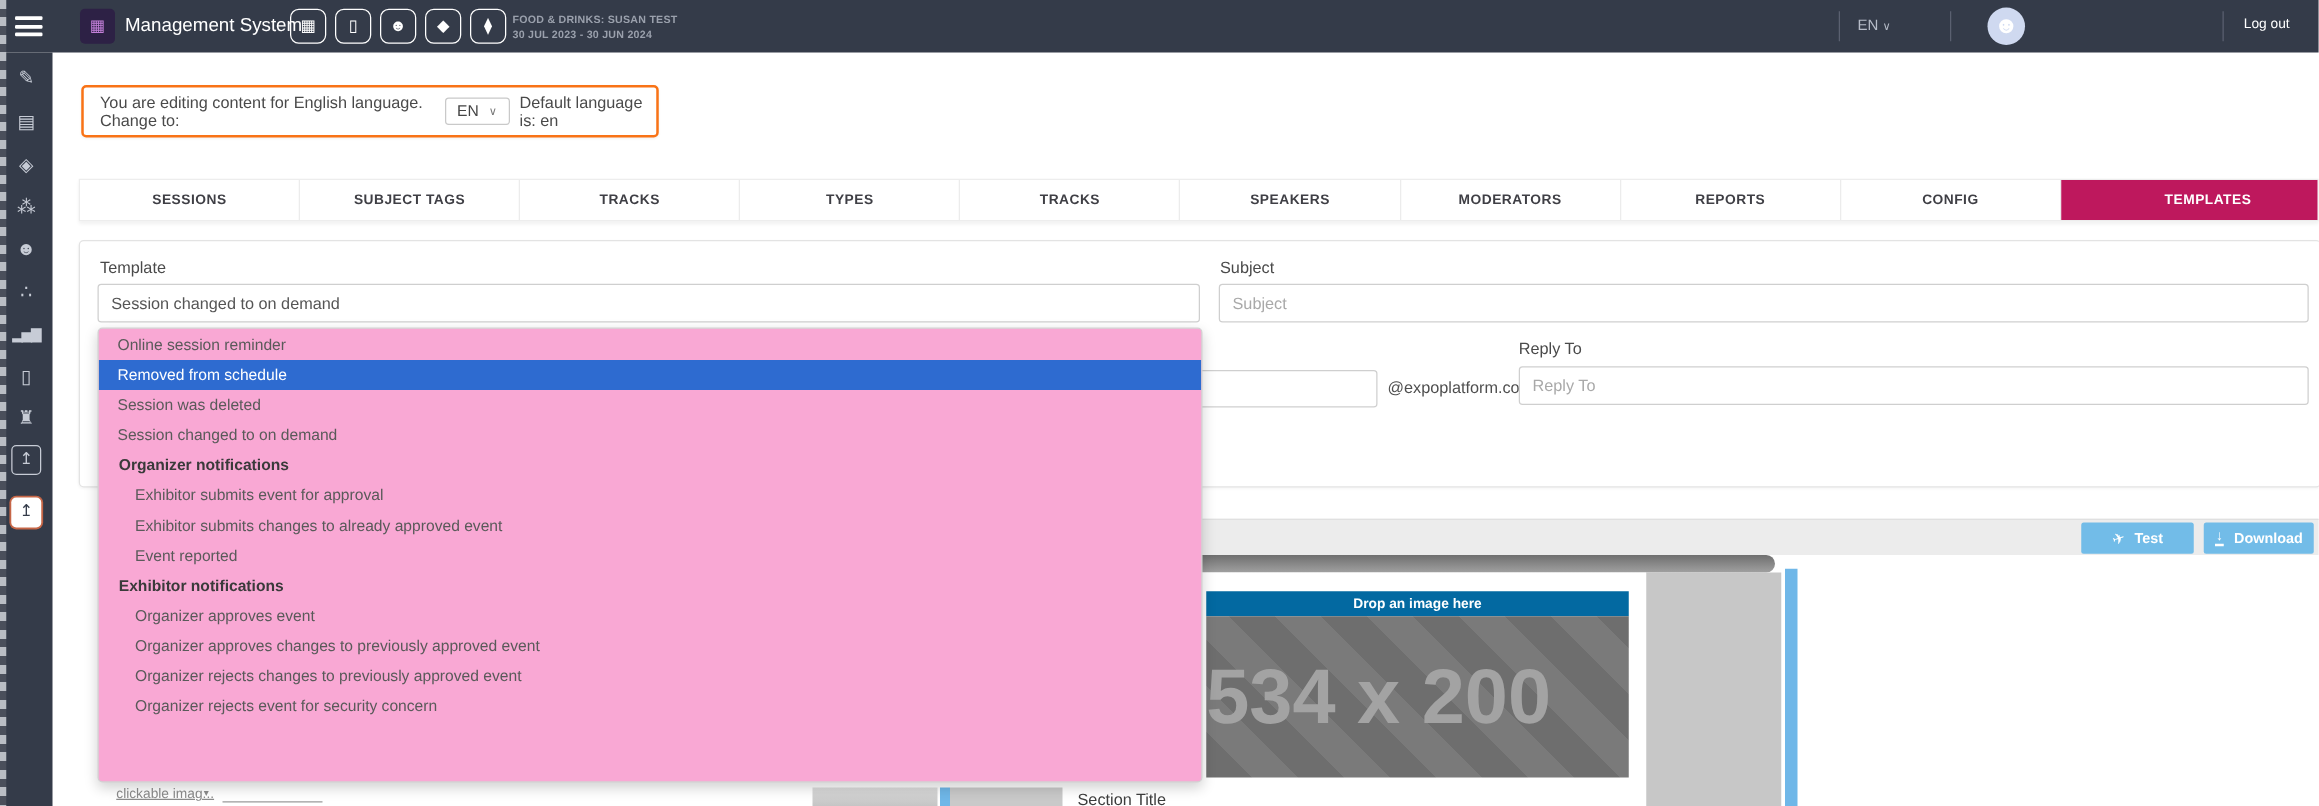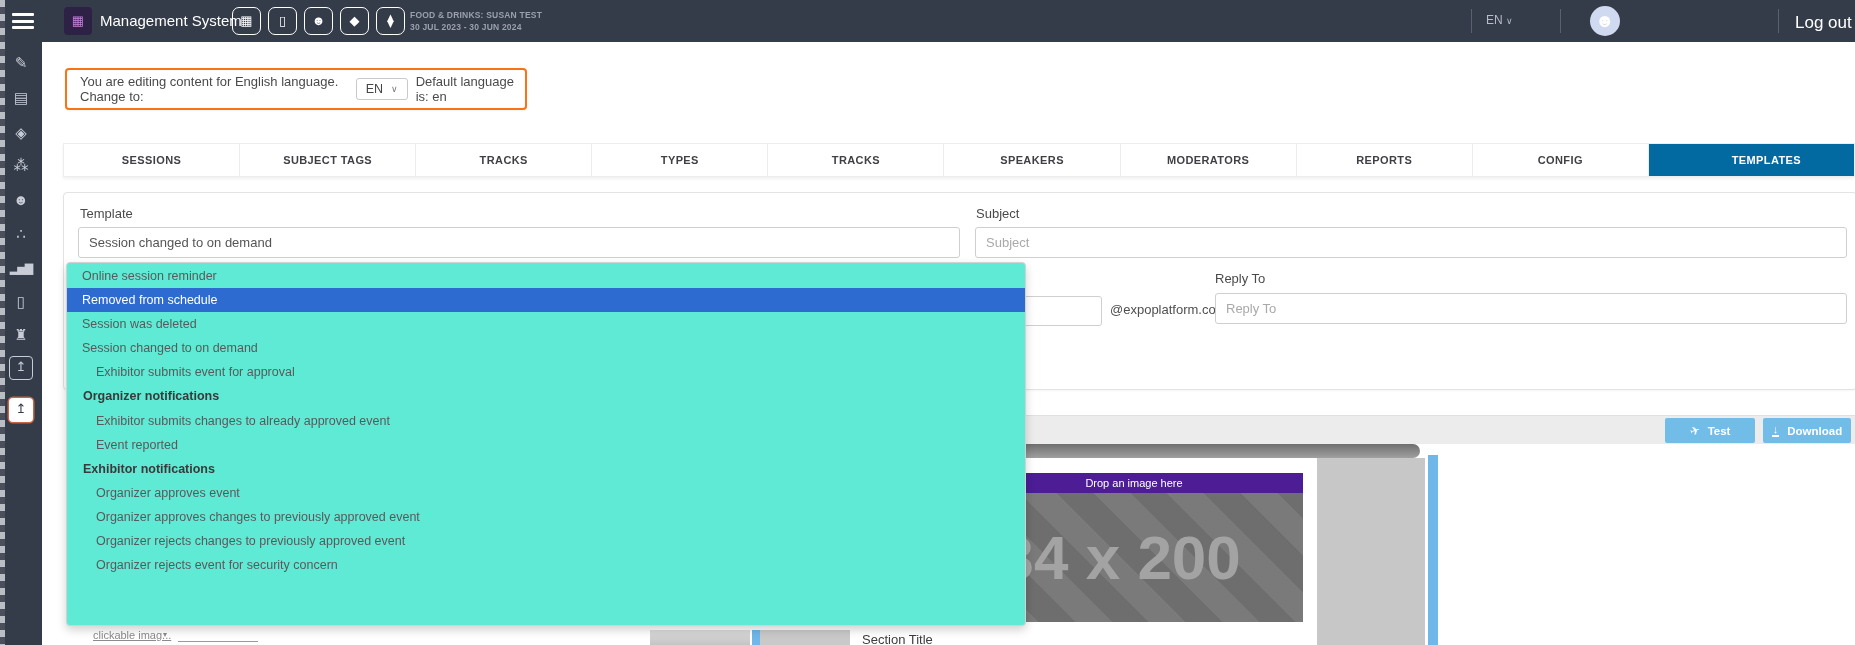--- a/index.html
+++ b/index.html
@@ -21,21 +21,21 @@
   .hicon { width:29px; height:28px; border:1.6px solid #fff; border-radius:7px; color:#fff;
            font-size:13px; line-height:25px; text-align:center; cursor:pointer; }
   .event-info { left:410px; top:9px; color:#9aa0ac; font-size:8.5px; font-weight:bold;
                 line-height:12px; letter-spacing:.2px; }
   .hsep { top:9px; width:1px; height:24px; background:#5a6070; }
   .lang-sel { left:1486px; top:13px; color:#b6bcc8; font-size:12px; cursor:pointer; }
   .lang-sel .car { font-size:9px; }
   .avatar { left:1590px; top:6px; width:30px; height:30px; border-radius:50%; background:#cfd9f0;
             color:#fff; font-size:19px; line-height:30px; text-align:center; overflow:hidden; }
   .username { left:1630px; top:13px; color:#fff; font-size:13px; cursor:pointer;margin-top:44px; }
-  .logout { left:1795px; top:13px; color:#fff; font-size:17px; white-space:nowrap; cursor:pointer; }
+  .logout { left:1795px; top:13px; color:#fff; font-size:11px; white-space:nowrap; cursor:pointer; }
 
   
   .sidebar { left:0; top:42px; width:42px; height:603px; background:#343b49; z-index:25; }
   .s-icon { position:absolute; left:9px; width:24px; height:24px; color:#c7ccd6; font-size:15px;
             line-height:24px; text-align:center; cursor:pointer; }
   .s-icon.bars { font-size:11px; letter-spacing:-1px; }
   .s-icon.boxed { border:1.4px solid #c7ccd6; border-radius:4px; font-size:13px; line-height:20px; }
   .s-icon.active { background:#fff; color:#343b49; border-radius:4px; font-size:13px; line-height:22px;
                    box-shadow:0 0 0 1.5px rgba(224,110,70,.85); }
 
@@ -46,21 +46,21 @@
   .mini-select { border:1px solid #c9c9c9; border-radius:3px; padding:3px 9px; font-size:12.5px;
                  color:#444; display:flex; gap:8px; align-items:center; cursor:pointer; }
   .mini-select .car { font-size:9px; color:#777; }
 
   
   .tabs { left:63px; top:143px; width:1792px; height:34px; display:flex; background:#fff;
           border:1px solid #ededed; box-shadow:0 2px 3px rgba(0,0,0,.06); z-index:4; }
   .tab { flex:1; text-align:center; line-height:32px; font-size:11px; font-weight:bold;
          color:#3f3f45; letter-spacing:.4px; border-right:1px solid #ececec; cursor:pointer; }
   .tab:last-child { border-right:none; }
-  .tab.active { background:#0369a1; color:#fff;padding-left:30px; }
+  .tab.active { background:#be185d; color:#fff;padding-left:30px; }
 
   
   .card { left:63px; top:192px; width:1794px; height:198px; background:#fff; border:1px solid #e3e3e3;
           border-radius:4px; box-shadow:0 1px 2px rgba(0,0,0,.04); z-index:2; }
   .flabel { font-size:13px; color:#4a4a4a; z-index:3; }
   .tinput { border:1px solid #cfcfcf; border-radius:3px; font-size:13px; color:#555; padding:0 10px;
             background:#fff; z-index:3; font-family:inherit; }
   .tinput::placeholder { color:#a9a9a9; }
   .inp-template { left:78px; top:227px; width:882px; height:31px; }
   .inp-subject  { left:975px; top:227px; width:872px; height:31px; }
@@ -75,41 +75,41 @@
               border-radius:2px; font-size:11.5px; font-weight:bold; font-family:inherit;
               display:flex; align-items:center; justify-content:center; gap:8px; cursor:pointer; z-index:1; }
   .btn-test { left:1665px; width:90px; }
   .btn-dl   { left:1763px; width:88px; }
   .send-glyph { transform:rotate(-18deg); display:inline-block; font-size:12px; }
   .dl-glyph { border-bottom:2px solid #fff; padding:0 1px; font-size:11px; line-height:11px; }
 
   .frame-bar { left:700px; top:444px; width:720px; height:14px; border-radius:0 8px 8px 0;
                background:linear-gradient(180deg,#6f6f6f,#a0a0a0); z-index:1; }
   .email-bg { left:700px; top:458px; width:617px; height:187px; background:#fff; z-index:1; }
-  .drop-bar { left:965px; top:473px; width:338px; height:20px; background:#4c1d95; color:#fff;
-              font-size:11px; font-weight:normal; text-align:center; line-height:20px; z-index:1; }
+  .drop-bar { left:965px; top:473px; width:338px; height:20px; background:#0369a1; color:#fff;
+              font-size:11px; font-weight:bold; text-align:center; line-height:20px; z-index:1; }
   .img-ph { left:965px; top:493px; width:338px; height:129px; overflow:hidden; z-index:1;
             background:repeating-linear-gradient(45deg,#6e6e6e 0 26px,#7a7a7a 26px 52px);
             display:flex; align-items:center; justify-content:flex-start; }
   .img-ph span { font-size:62px; font-weight:bold; color:#a3a3a3; white-space:nowrap; }
   .gray-col { left:1317px; top:458px; width:108px; height:187px; background:#c7c7c7; z-index:1; }
   .blue-strip { left:1428px; top:455px; width:10px; height:190px; background:#6fb7e8; z-index:1; }
 
   .frag-link { left:93px; top:629px; font-size:11px; color:#8b8b8b; text-decoration:underline;
                z-index:1; cursor:pointer; white-space:nowrap; }
   .frag-caret { left:163px; top:630px; font-size:8px; color:#8b8b8b; z-index:1; }
   .frag-blank { left:178px; top:641px; width:80px; border-bottom:1px solid #9a9a9a; z-index:1; }
   .frag-grayA { left:650px; top:630px; width:100px; height:15px;
                 background:linear-gradient(180deg,#dcdcdc,#c4c4c4); z-index:1; }
   .frag-blue  { left:752px; top:630px; width:8px; height:15px; background:#6fb7e8; z-index:1; }
   .frag-grayB { left:760px; top:630px; width:90px; height:15px; background:#c9c9c9; z-index:1; }
   .section-title { left:862px; top:632px; font-size:13px; color:#3d3d3d; z-index:1; }
 
   
-  .dropdown { left:66px; top:262px; width:960px; height:364px; background:#5eead4;
+  .dropdown { left:78px; top:262px; width:884px; height:364px; background:#f9a8d4;
               border:1px solid #d2d2d2; border-radius:4px;
               box-shadow:0 4px 10px rgba(0,0,0,.18); z-index:20; overflow:hidden; padding-top:1px; }
   .dd-item { height:24.1px; line-height:24.1px; padding-left:15px; font-size:12.5px; color:#5a5a5a;
              white-space:nowrap; cursor:pointer; }
   .dd-item.group { font-weight:bold; color:#3a3a3a; padding-left:16px; cursor:default; }
   .dd-item.sub { padding-left:29px; }
   .dd-item.selected { background:#2e6bd0; color:#fff; }
 </style>
 </head>
 <body>
@@ -216,22 +216,22 @@
 <div class="abs frag-blue"></div>
 <div class="abs frag-grayB"></div>
 <div class="abs section-title">Section Title</div>
 
 <div class="abs dropdown">
 
 <div class="dd-item">Online session reminder</div>
     <div class="dd-item selected">Removed from schedule</div>
     <div class="dd-item">Session was deleted</div>
     <div class="dd-item">Session changed to on demand</div>
+    <div class="dd-item group">Organizer notifications</div>
     <div class="dd-item sub">Exhibitor submits event for approval</div>
-    <div class="dd-item group">Organizer notifications</div>
     <div class="dd-item sub">Exhibitor submits changes to already approved event</div>
     <div class="dd-item sub">Event reported</div>
     <div class="dd-item group">Exhibitor notifications</div>
     <div class="dd-item sub">Organizer approves event</div>
     <div class="dd-item sub">Organizer approves changes to previously approved event</div>
     <div class="dd-item sub">Organizer rejects changes to previously approved event</div>
     <div class="dd-item sub">Organizer rejects event for security concern</div>
   </div>
 
 <div class="abs edge-dashes"></div>

